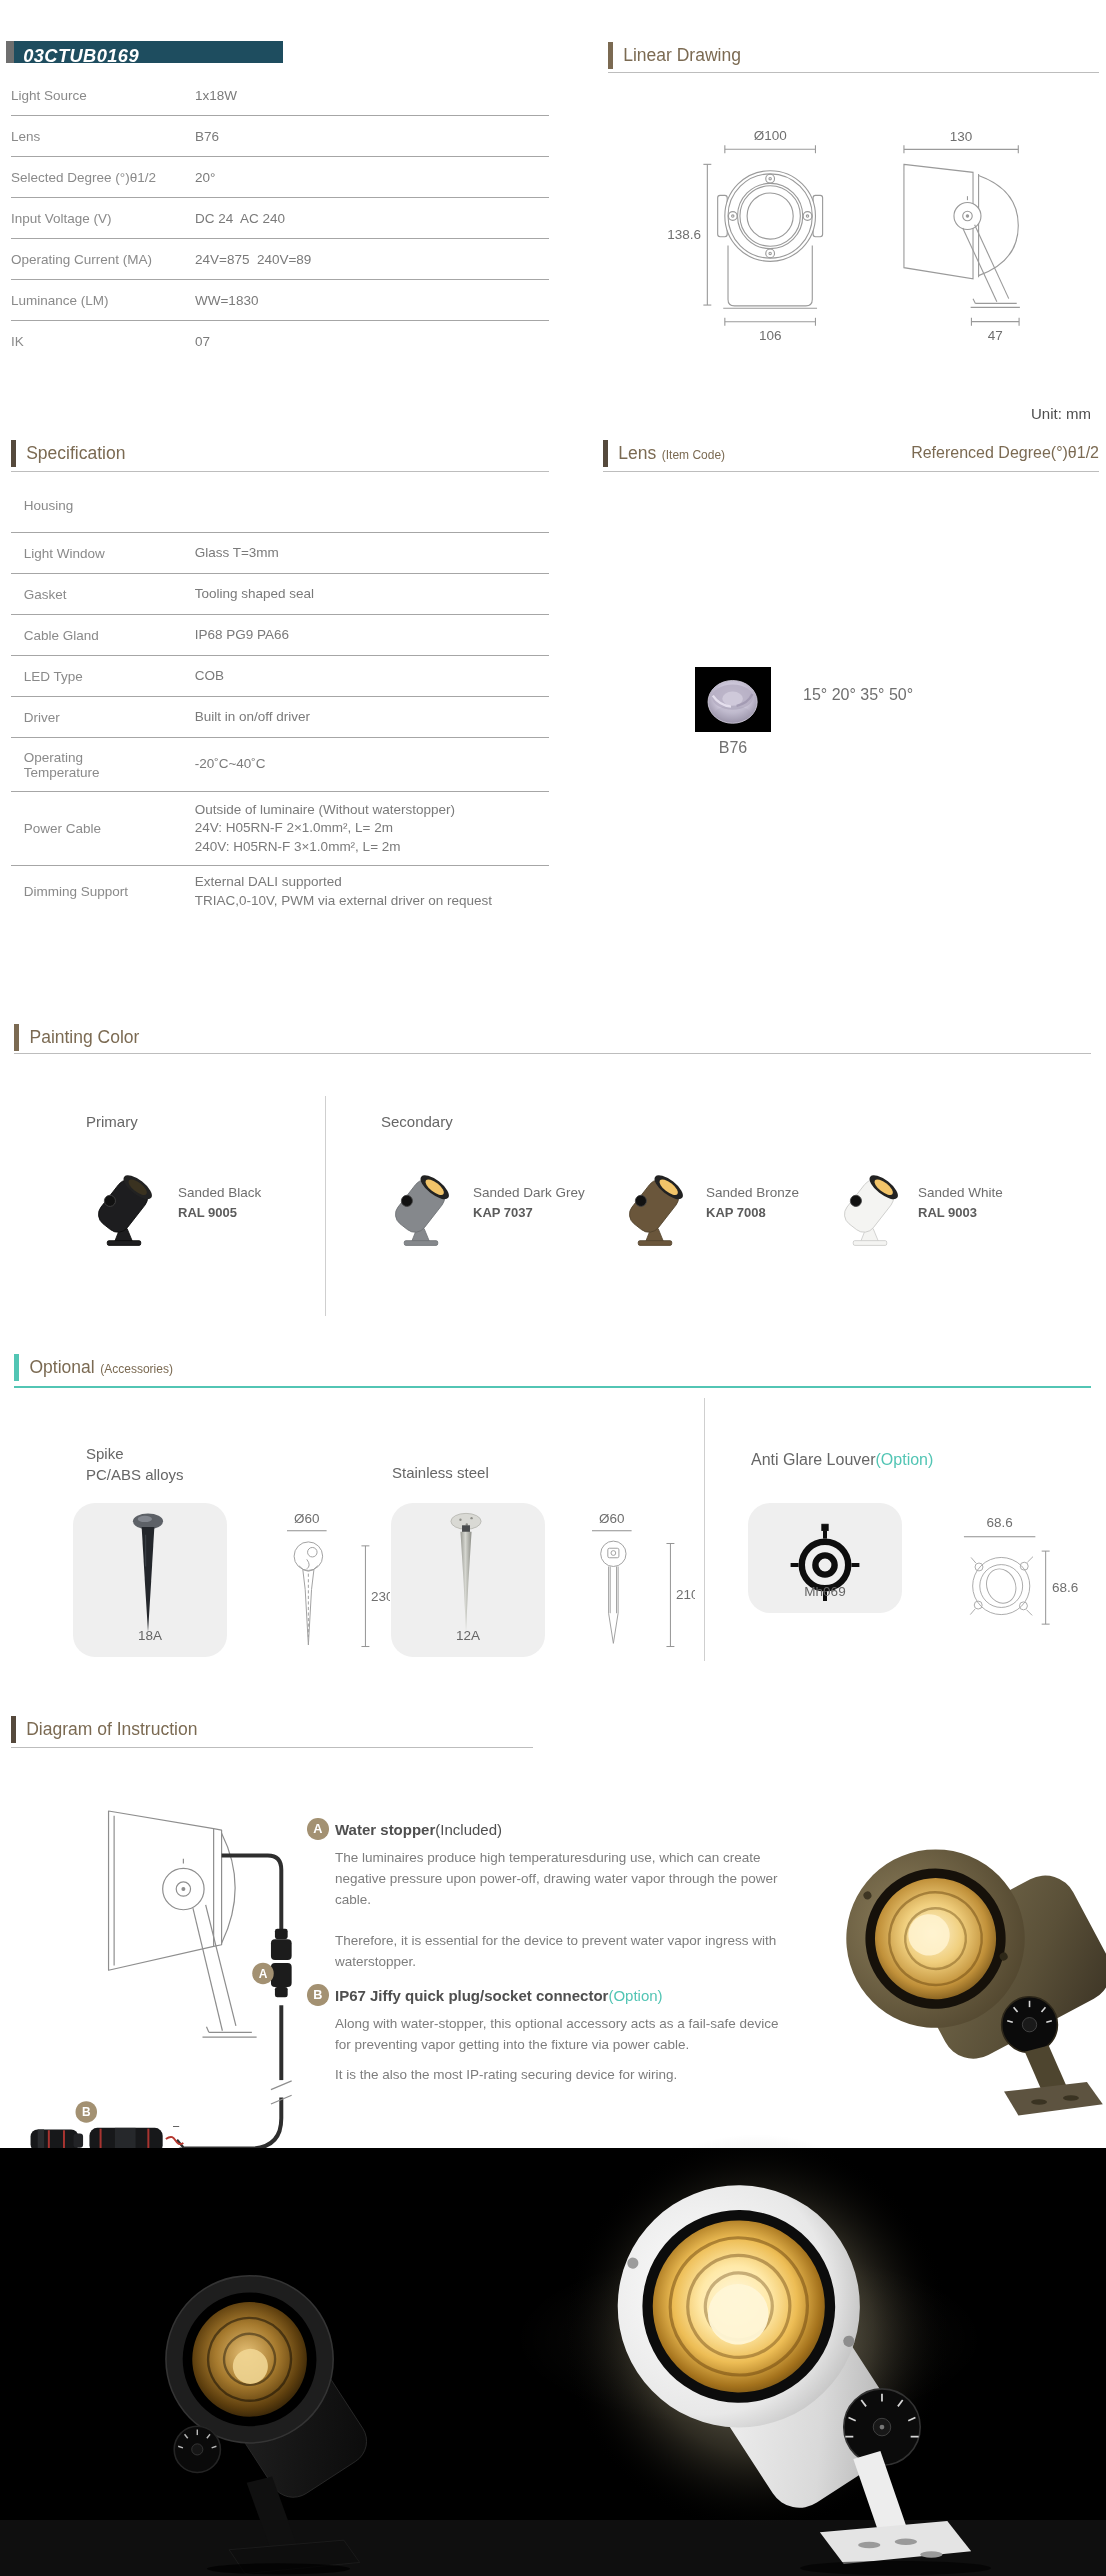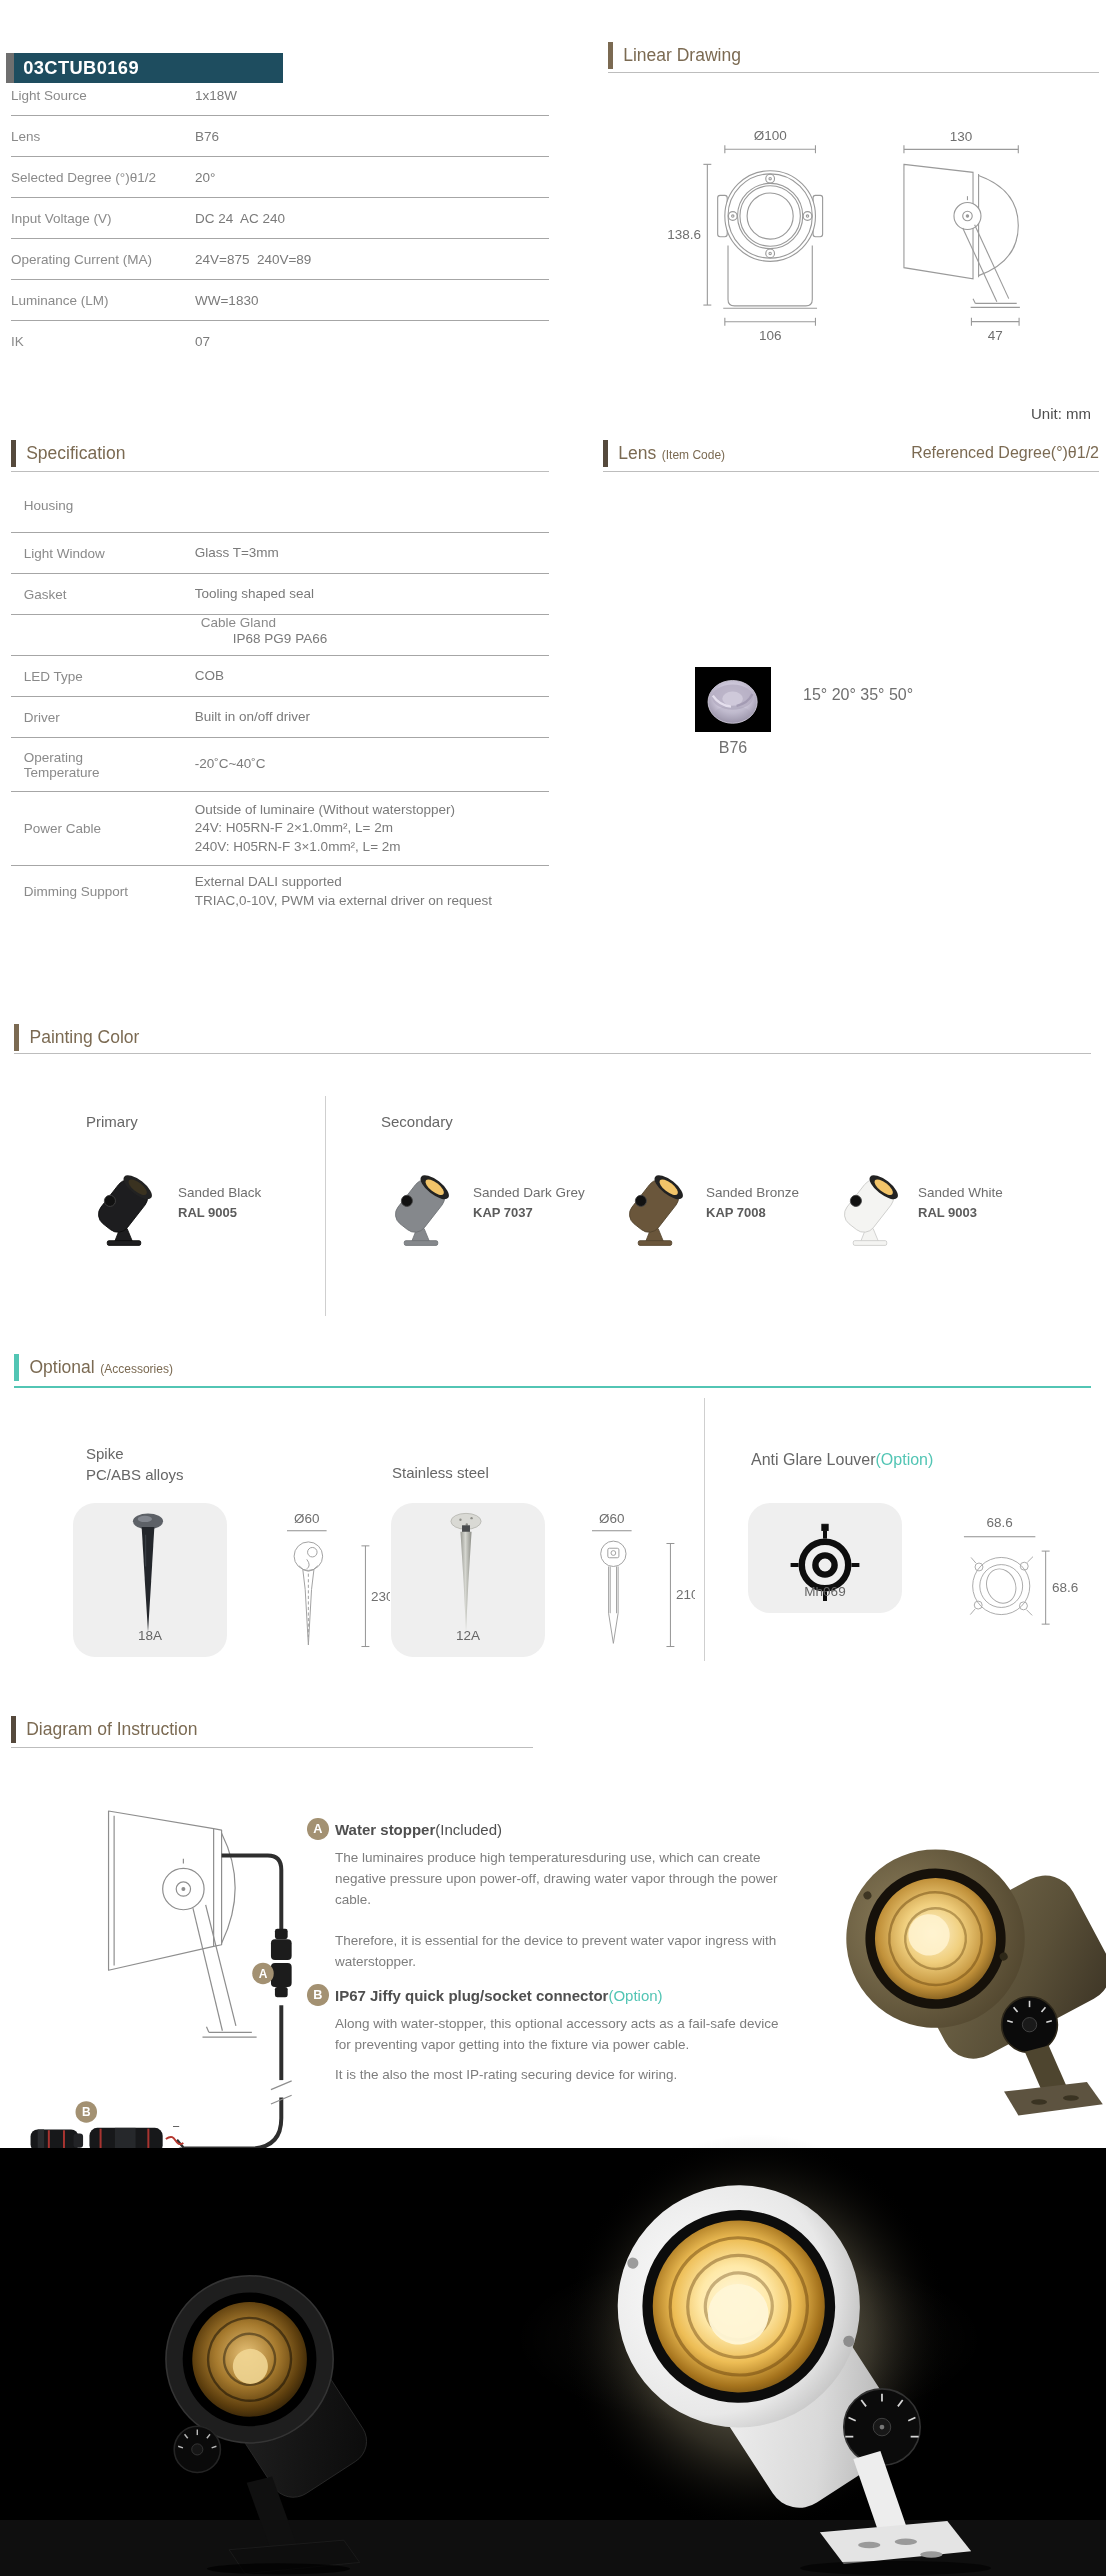--- a/index.html
+++ b/index.html
@@ -1,20 +1,20 @@
 <!DOCTYPE html>
 <html style="--header-bar: #1e4d5f; --header-accent: #6f6f6f; --section-title: #7b6a52; --section-bar-brown: #7b6a52; --section-bar-dark: #55493c; --teal: #52c5b4; --rule: #bdbdbd; --table-line: #a6a6a6; --label-text: #8a8a8a; --value-text: #7a7a7a; --badge: #a39172; --card-bg: #efefef; --warm-lens: #f2c469;font-size:12.7px"><head>
 <meta charset="utf-8">
 <style>
   html,body{margin:0;padding:0;background:#fff;}
   #page{position:relative;width:1106px;height:2576px;background:#fff;overflow:hidden;
         font-family:"Liberation Sans","DejaVu Sans",sans-serif;}
   .abs{position:absolute;}
   
-  .prod-header{left:6.4px;top:53px;display:flex;align-items:stretch;height:30px;}
+  .prod-header{left:6.4px;top:41px;display:flex;align-items:stretch;height:22px;font-style:italic;}
   .prod-accent{width:7.2px;background:var(--header-accent);}
   .prod-code{width:260px;background:var(--header-bar);color:#fff;font-weight:bold;
              font-size:18.3px;line-height:30px;padding-left:9.6px;letter-spacing:0.4px;}
   .prod-rows{left:11px;top:75px;width:538px;}
   .prow{display:flex;align-items:center;height:40px;border-bottom:0.8px solid var(--table-line);}
   .prow:last-child{border-bottom:none;}
   .plabel{width:184px;font-size:13.5px;color:var(--label-text);}
   .pval{flex:1;font-size:13.5px;color:var(--value-text);white-space:pre-wrap;}
   
   .sec-head{display:flex;align-items:center;}
@@ -175,21 +175,21 @@
         <div class="slabel">Housing</div>
       </div>
     <div class="srow" style="height:40px;">
         <div class="slabel">Light Window</div>
         <div class="sval">Glass T=3mm</div>
       </div>
     <div class="srow" style="height:40px;">
         <div class="slabel">Gasket</div>
         <div class="sval">Tooling shaped seal</div>
       </div>
-    <div class="srow" style="height:40px;flex-direction:column;">
+    <div class="srow" style="height:40px;">
         <div class="slabel">Cable Gland</div>
         <div class="sval">IP68 PG9 PA66</div>
       </div>
     <div class="srow" style="height:40px;">
         <div class="slabel">LED Type</div>
         <div class="sval">COB</div>
       </div>
     <div class="srow" style="height:40px;">
         <div class="slabel">Driver</div>
         <div class="sval">Built in on/off driver</div>

